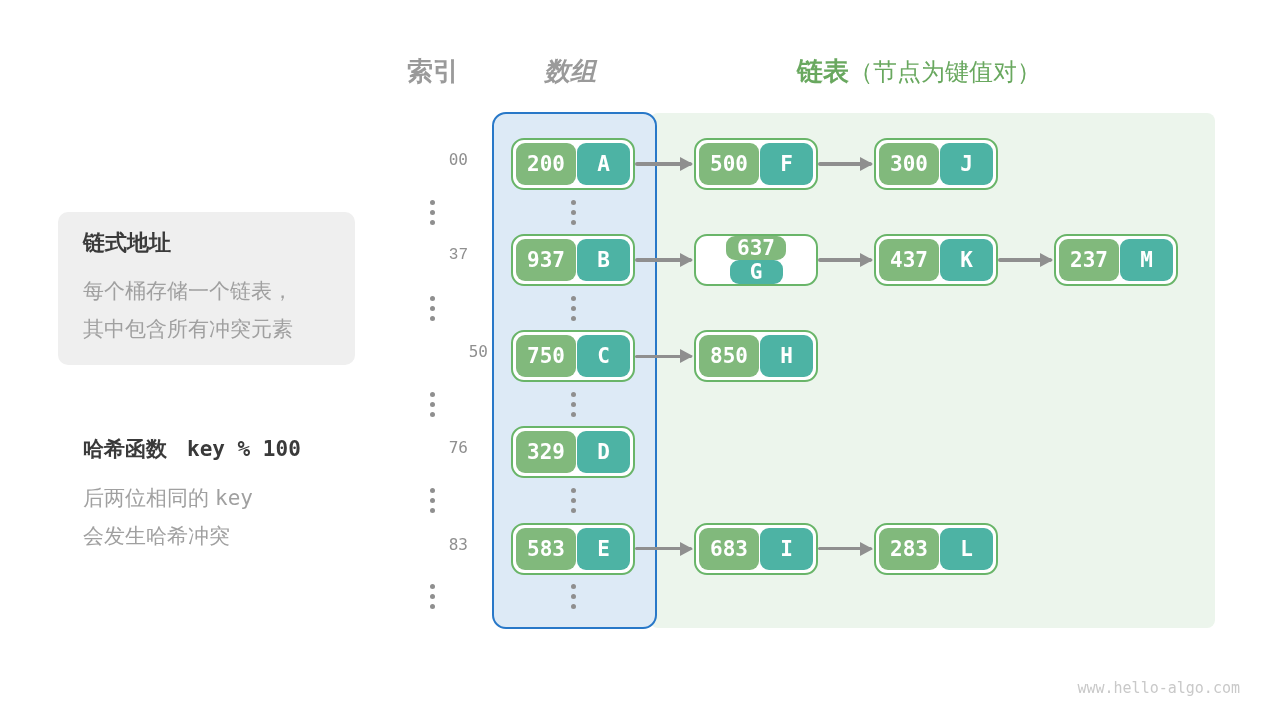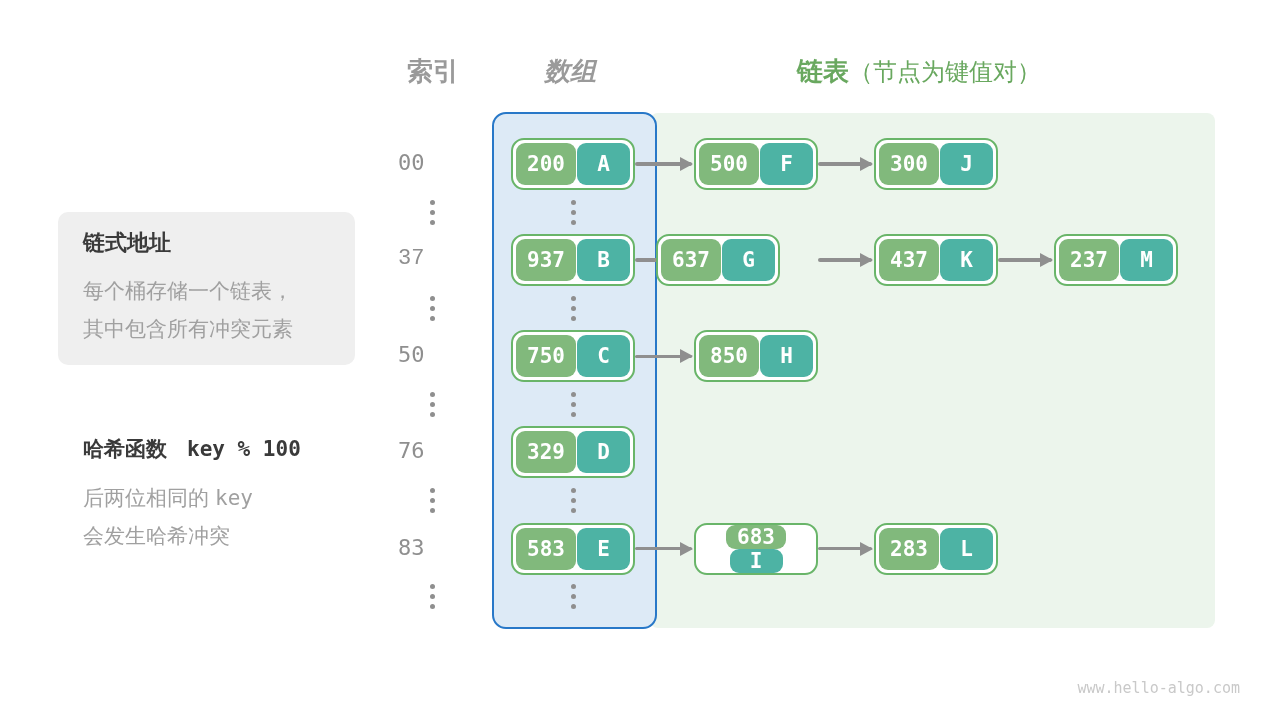--- a/index.html
+++ b/index.html
@@ -75,23 +75,23 @@
     width: 165px; height: 517px;
     background: var(--array-bg, #ddeaf6);
     border: 2.5px solid var(--array-border, #2878c8);
     border-radius: 14px;
     box-sizing: border-box;
   }
 
   
   .idx-label {
     width: 70px;
-    text-align: left;
+    text-align: right;
     font-family: "DejaVu Sans Mono", monospace;
-    font-size: 22px;
+    font-size: 16px;
     color: var(--index-text, #8f8f8f);
   }
 
   
   .vdots { display: flex; flex-direction: column; align-items: center; }
   .vdots .dot {
     width: 5px; height: 5px;
     border-radius: 50%;
     background: var(--index-text, #8a8a8a);
     margin: 2.5px 0;
@@ -203,21 +203,21 @@
         <div class="dot"></div>
         <div class="dot"></div>
         <div class="dot"></div>
       </div>
       <div class="idx-label" style="position: absolute; left: 398px; top: 246.125px; font-family: Liberation Mono, monospace;">37</div>
       <div class="node" style="position: absolute; left: 511px; top: 234.125px;">
         <div class="key" style="">937</div>
         <div class="val" style="">B</div>
       </div>
       <div class="arrow" style="position: absolute; left: 635px; top: 258.375px; width: 57px;"></div>
-      <div class="node" style="position: absolute; left: 656px; top: 234.125px;">
+      <div class="node" style="position: absolute; left: 694px; top: 234.125px; flex-direction: column;">
         <div class="key" style="">637</div>
         <div class="val" style="">G</div>
       </div>
       <div class="arrow" style="position: absolute; left: 818px; top: 258.375px; width: 54px;"></div>
       <div class="node" style="position: absolute; left: 874px; top: 234.125px;">
         <div class="key" style="">437</div>
         <div class="val" style="">K</div>
       </div>
       <div class="arrow" style="position: absolute; left: 998px; top: 258.375px; width: 54px;"></div>
       <div class="node" style="position: absolute; left: 1054px; top: 234.125px;">
@@ -227,21 +227,21 @@
       <div class="vdots" style="position: absolute; left: 430px; top: 293.125px;">
         <div class="dot"></div>
         <div class="dot"></div>
         <div class="dot"></div>
       </div>
       <div class="vdots" style="position: absolute; left: 571px; top: 293.125px;">
         <div class="dot"></div>
         <div class="dot"></div>
         <div class="dot"></div>
       </div>
-      <div class="idx-label" style="position: absolute; left: 398px; top: 342.25px;">50</div>
+      <div class="idx-label" style="position: absolute; left: 418px; top: 342.25px;">50</div>
       <div class="node" style="position: absolute; left: 511px; top: 330.25px;">
         <div class="key" style="">750</div>
         <div class="val" style="">C</div>
       </div>
       <div class="arrow" style="position: absolute; left: 635px; top: 354.5px; width: 57px;"></div>
       <div class="node" style="position: absolute; left: 694px; top: 330.25px;">
         <div class="key" style="">850</div>
         <div class="val" style="">H</div>
       </div>
       <div class="vdots" style="position: absolute; left: 430px; top: 389.25px;">
@@ -268,21 +268,21 @@
         <div class="dot"></div>
         <div class="dot"></div>
         <div class="dot"></div>
       </div>
       <div class="idx-label" style="position: absolute; left: 398px; top: 534.5px;">83</div>
       <div class="node" style="position: absolute; left: 511px; top: 522.5px;">
         <div class="key" style="">583</div>
         <div class="val" style="">E</div>
       </div>
       <div class="arrow" style="position: absolute; left: 635px; top: 546.75px; width: 57px;"></div>
-      <div class="node" style="position: absolute; left: 694px; top: 522.5px; flex-direction: column;">
+      <div class="node" style="position: absolute; left: 694px; top: 522.5px;">
         <div class="key" style="">683</div>
         <div class="val" style="">I</div>
       </div>
       <div class="arrow" style="position: absolute; left: 818px; top: 546.75px; width: 54px;"></div>
       <div class="node" style="position: absolute; left: 874px; top: 522.5px;">
         <div class="key" style="">283</div>
         <div class="val" style="">L</div>
       </div>
       <div class="vdots" style="position: absolute; left: 430px; top: 581.5px;">
         <div class="dot"></div>

